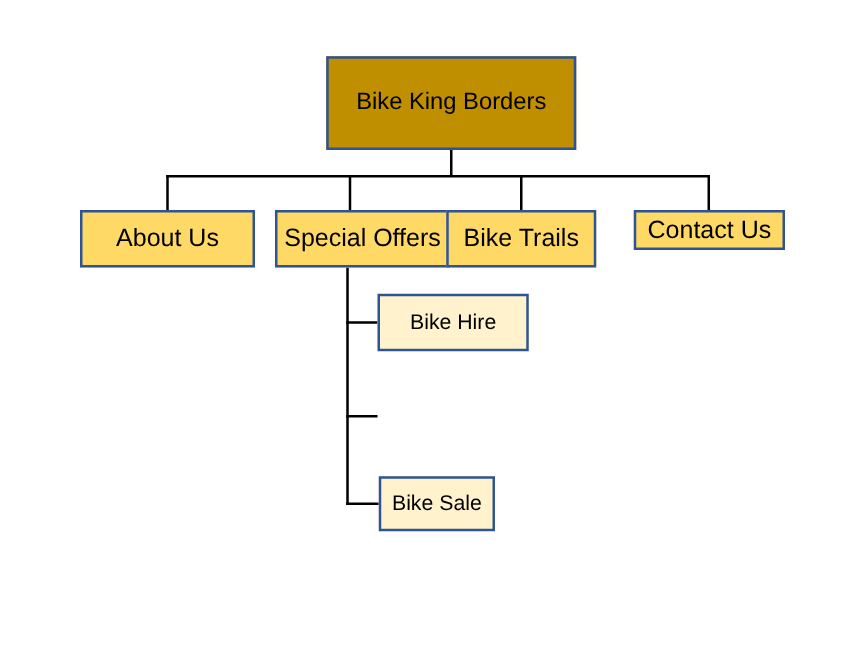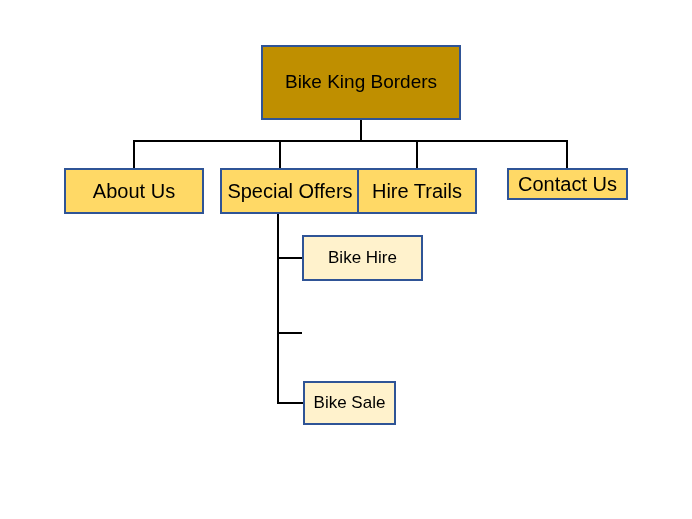--- a/index.html
+++ b/index.html
@@ -50,21 +50,21 @@
     <span>Bike King Borders</span>
   </div>
 
   <div class="node l2" style="left:64px; top:168px; width:140px; height:46px">
     <span>About Us</span>
   </div>
   <div class="node l2" style="left:220px; top:168px; width:140px; height:46px">
     <span>Special Offers</span>
   </div>
   <div class="node l2" style="left:357px; top:168px; width:120px; height:46px">
-    <span>Hire Trails</span>
+    <span>Bike Trails</span>
   </div>
   <div class="node l2" style="left:507px; top:168px; width:121px; height:32px">
     <span>Contact Us</span>
   </div>
 
   <div class="node l3" style="left:302px; top:235px; width:121px; height:46px">
     <span>Bike Hire</span>
   </div>
   <div class="node l3" style="left:303px; top:381px; width:93px; height:44px">
     <span>Bike Sale</span>

